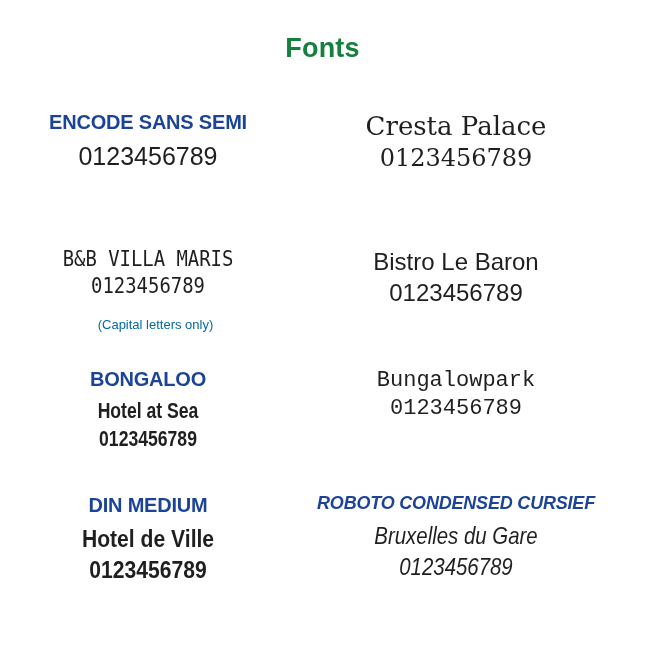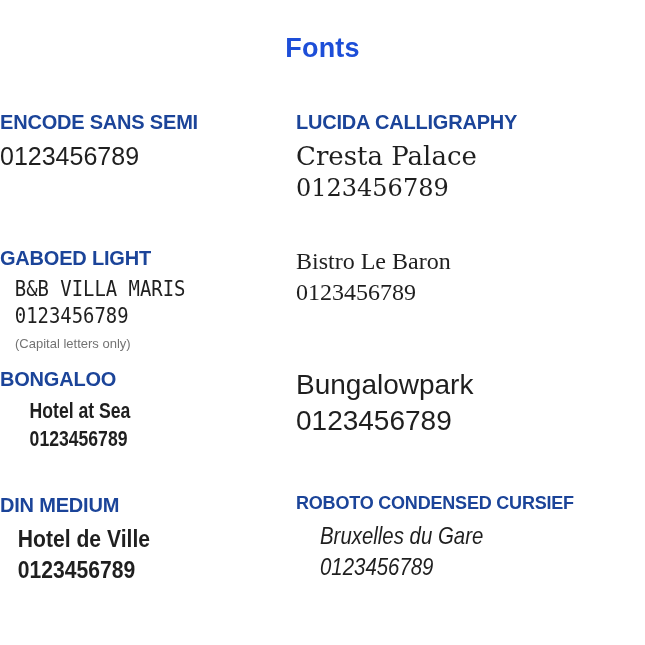--- a/index.html
+++ b/index.html
@@ -11,104 +11,102 @@
     overflow: hidden;
     font-family: "Liberation Sans", sans-serif;
   }
   .page { width: 645px; height: 645px; }
 
   .title {
     margin: 34px 0 0 0;
     text-align: center;
     font-size: 27px;
     font-weight: bold;
-    color: #1d4ed8;
+    color: #15803d;
     line-height: 1.1;
     letter-spacing: 0.2px;
   }
 
   .grid {
     display: grid;
     grid-template-columns: 296px 320px;
     grid-template-rows: 136px 121px 126px 110px;
     margin-top: 46px;
   }
 
-  .cell { white-space: nowrap; }
+  .cell { text-align: center; white-space: nowrap; }
 
   .fname {
     font-family: "Liberation Sans", sans-serif;
     font-size: 20px;
     font-weight: bold;
     letter-spacing: -0.2px;
     color: #1b4499;
     line-height: 1.2;
     margin-bottom: 6px;
   }
   .sample, .digits {
     color: #1f1f1f;
     line-height: 1.3;
   }
   .note {
     font-family: "Liberation Sans", sans-serif;
     font-size: 13px;
-    color: #737373;
+    color: #0369a1;
     line-height: 1.2;
-    margin-top: 6px;
+    margin-top: 17px;
     padding-left: 15px;
   }
 
   
   .f0 .sample, .f0 .digits { font-family: "Liberation Sans", sans-serif; font-size: 25px; }
 
   
   .f1 .sample, .f1 .digits { font-family: "DejaVu Serif", serif; font-size: 26px; }
   .f1 .digits { font-size: 24px; }
 
   
   .f2 .sample, .f2 .digits { font-family: "DejaVu Sans Mono", monospace; font-size: 21px; transform: scaleX(0.9); }
 
   
-  .f3 .sample, .f3 .digits { font-family: Liberation Serif, serif; font-size: 24px; }
+  .f3 .sample, .f3 .digits { font-family: Liberation Sans, sans-serif; font-size: 24px; }
 
   
   .f4 .sample, .f4 .digits { font-family: "Liberation Sans", sans-serif; font-weight: bold; font-size: 22px; transform: scaleX(0.8); }
 
   
-  .f5 .sample, .f5 .digits { font-family: Liberation Sans, sans-serif; font-size: 28px; }
+  .f5 .sample, .f5 .digits { font-family: Liberation Mono, monospace; font-size: 22px; }
 
   
   .f6 .sample, .f6 .digits { font-family: "Liberation Sans", sans-serif; font-weight: 600; font-size: 24px; transform: scaleX(0.88); }
 
   
-  .f7 .fname { font-size: 18px; }
+  .f7 .fname { font-size: 18px; font-style: italic; }
   .f7 .sample, .f7 .digits { font-family: "Liberation Sans", sans-serif; font-style: italic; font-size: 24px; transform: scaleX(0.85); }
 </style>
 </head>
 <body>
 
 <div class="page">
 
   <h1 class="title">Fonts</h1>
 
   <div class="grid">
 
     <div class="cell f0">
       <div class="fname">ENCODE SANS SEMI</div>
       <div class="digits">0123456789</div>
     </div>
 
     <div class="cell f1">
-      <div class="fname">LUCIDA CALLIGRAPHY</div>
       <div class="sample">Cresta Palace</div>
       <div class="digits">0123456789</div>
     </div>
 
     <div class="cell f2">
-      <div class="fname">GABOED LIGHT</div>
       <div class="sample">B&amp;B VILLA MARIS</div>
       <div class="digits">0123456789</div>
       <div class="note">(Capital letters only)</div>
     </div>
 
     <div class="cell f3">
       <div class="sample">Bistro Le Baron</div>
       <div class="digits">0123456789</div>
     </div>
 

